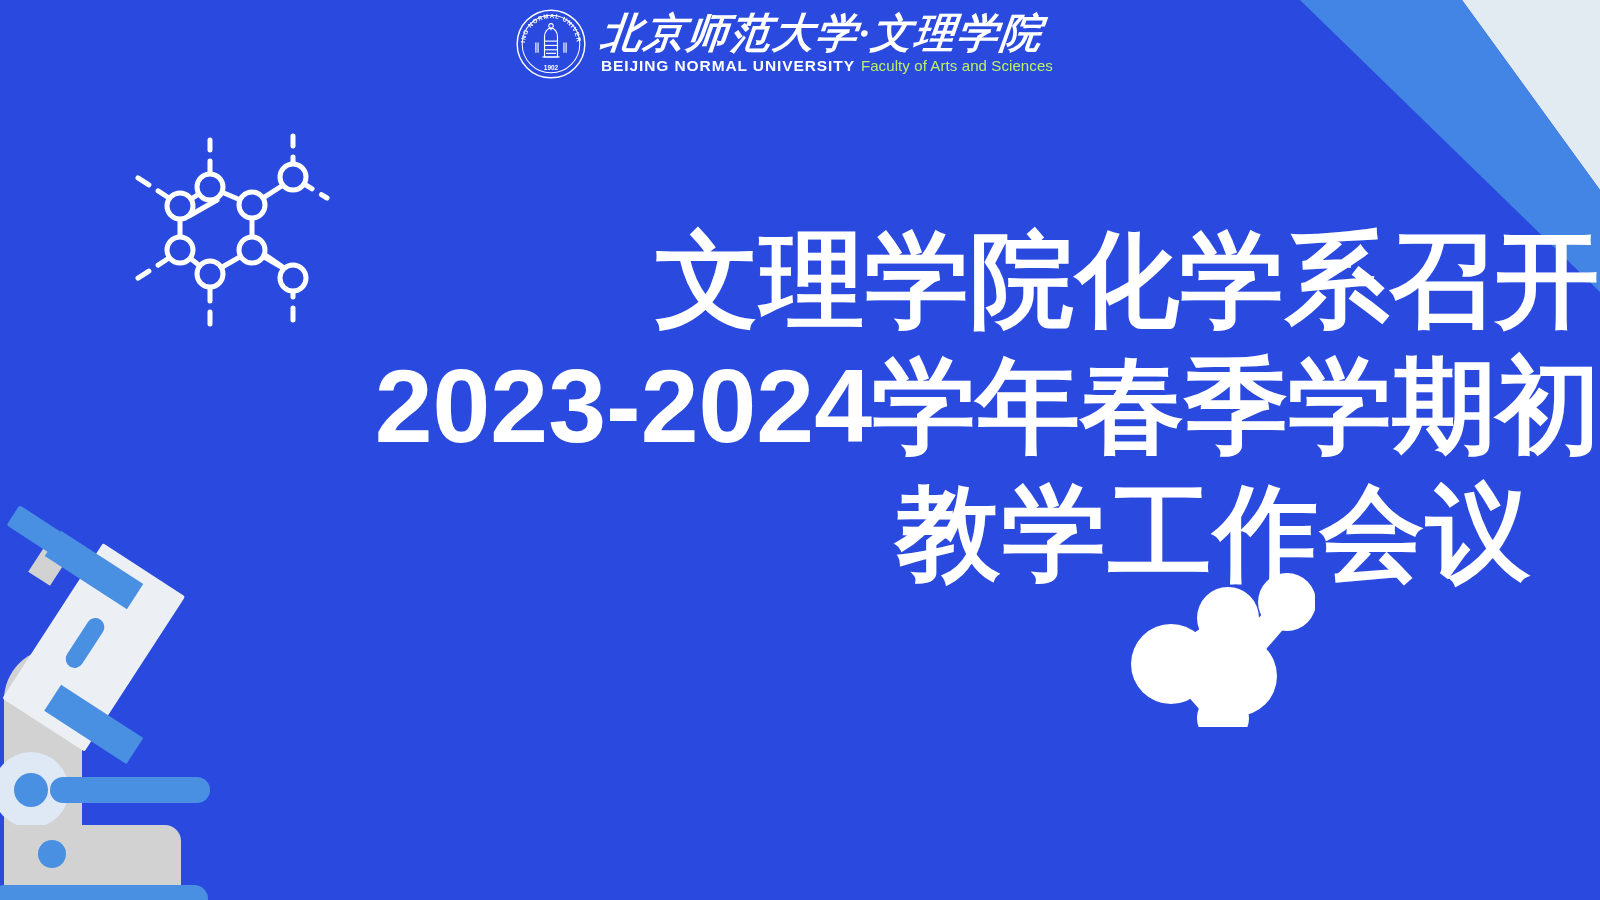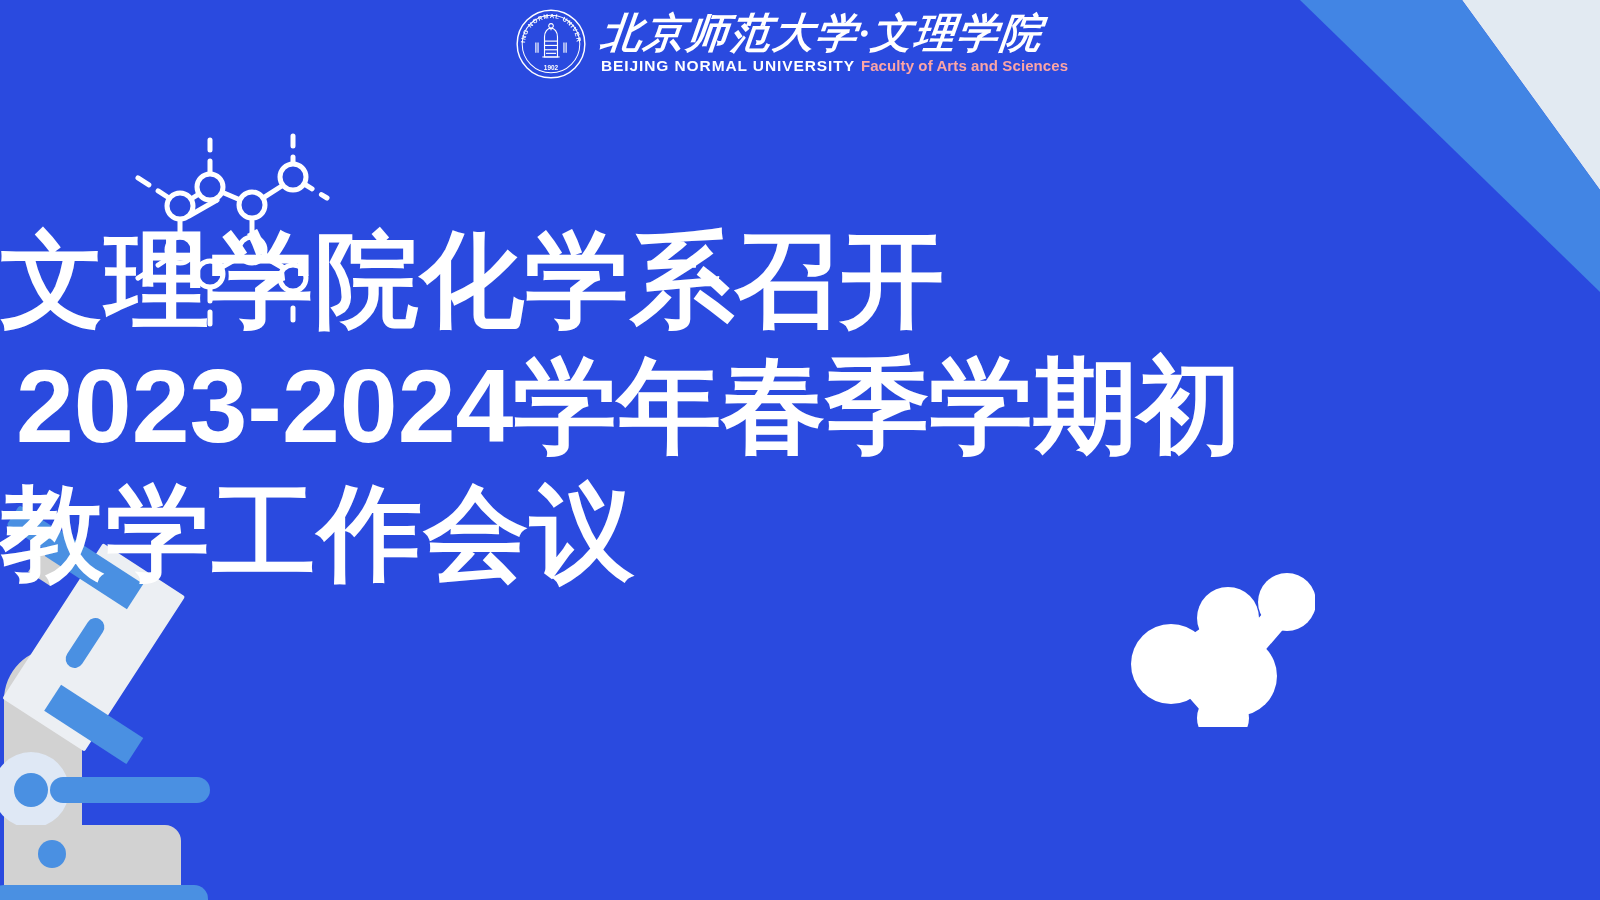--- a/index.html
+++ b/index.html
@@ -65,23 +65,23 @@
     gap: 6px;
     white-space: nowrap;
   }
   #logo-en-main {
     color: #ffffff;
     font-size: 15.5px;
     font-weight: 700;
     letter-spacing: 0.9px;
   }
   #logo-en-sub {
-    color: #fca5a5;
+    color: #bef264;
     font-size: 15px;
-    font-weight: 700;
+    font-weight: 400;
     letter-spacing: 0.1px;
   }
 
   
   #molecule-ring {
     position: absolute;
     left: 105px;
     top: 112px;
     width: 250px;
     height: 240px;
@@ -108,21 +108,21 @@
     z-index: 3;
   }
 
   
   #headline {
     position: absolute;
     left: 0;
     top: 222px;
     width: 1600px;
     z-index: 5;
-    text-align: left;
+    text-align: right;
     color: #ffffff;
     font-family: "Liberation Sans", "DejaVu Sans", sans-serif;
     font-weight: 700;
   }
   .headline-line {
     display: block;
     white-space: nowrap;
     line-height: 1.12;
   }
   #headline-line-1 {
@@ -132,21 +132,21 @@
   #headline-line-2 {
     font-size: 104px;
     letter-spacing: 0px;
     margin-top: 10px;
     padding-left: 16px;
   }
   #headline-line-3 {
     font-size: 104px;
     letter-spacing: 2px;
     margin-top: 10px;
-    padding-right: 118px;
+    padding-right: 68px;
   }
 </style>
 </head>
 <body>
 
 <div id="poster">
 
   <div class="band">
     <svg width="1600" height="900" viewBox="0 0 1600 900" xmlns="http://www.w3.org/2000/svg">
 

